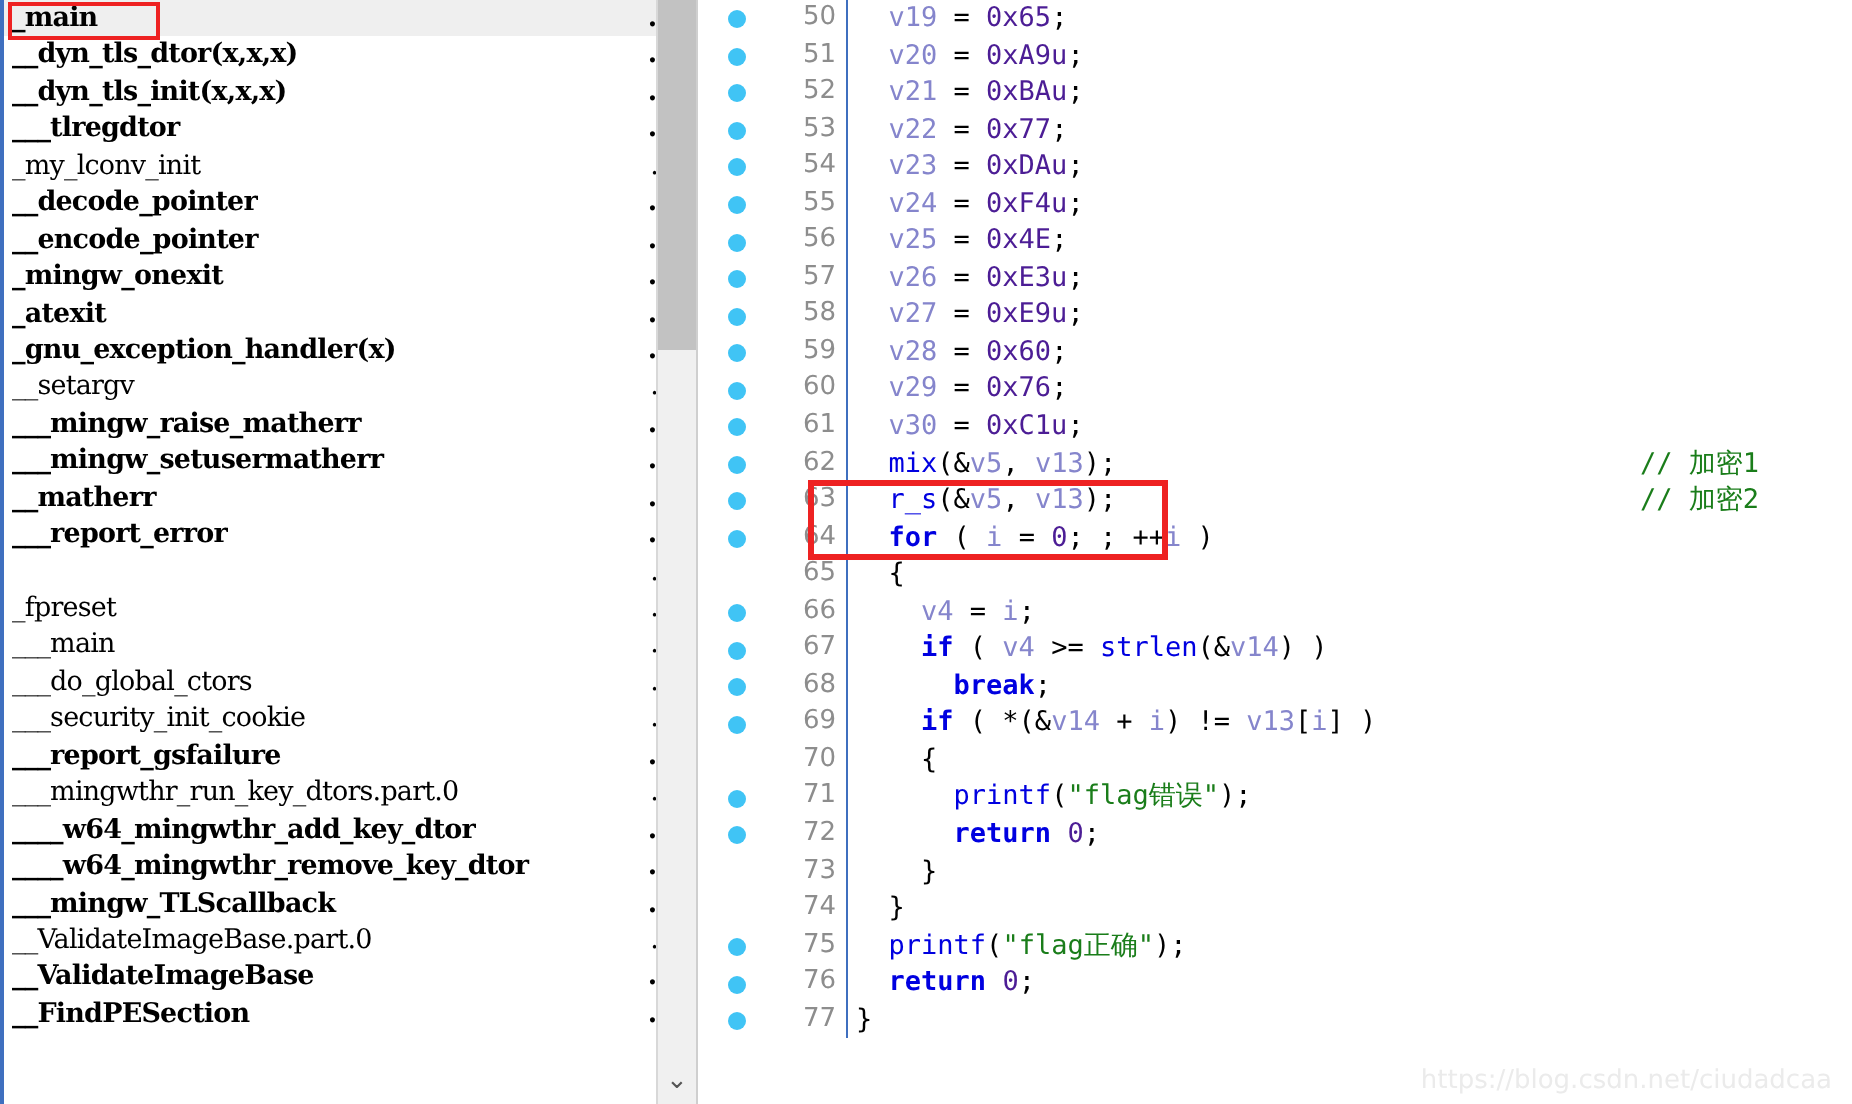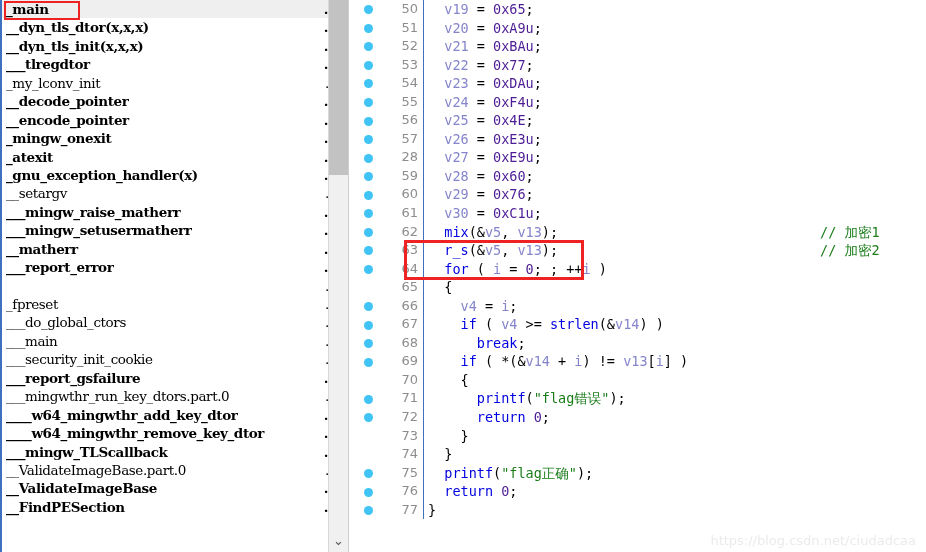--- a/index.html
+++ b/index.html
@@ -71,21 +71,21 @@
     position:absolute;left:20px;top:0;width:42px;text-align:right;
     color:#8d8d8d;font-family:"DejaVu Sans", sans-serif;font-size:13px;
   }
   .gutline{position:absolute;left:67px;top:0;width:1px;height:18.55px;background:#3f6fbf;}
   .ctext{position:absolute;left:72px;top:0;color:#000000;}
   .comment{position:absolute;left:464px;top:0;color:#1a7d1a;
     font-family:"DejaVu Sans Mono", monospace;font-size:13.5px;}
 
   .v{color:#8585cc;}
   .num{color:#4c1d95;}
-  .kw{color:#0000e0;font-weight:normal;}
+  .kw{color:#0000e0;font-weight:bold;}
   .fn{color:#0000e0;}
   .str{color:#1a7d1a;}
   .pl{color:#000000;}
 
   #code-annot{
     position:absolute;left:48px;top:240px;width:180px;height:40px;
     border:3px solid #ee2222;box-sizing:border-box;pointer-events:none;
   }
 
   #watermark{
@@ -110,22 +110,22 @@
         <div class="func-row bold"><span class="fname">_mingw_onexit</span><span class="fseg">.t</span></div>
         <div class="func-row bold"><span class="fname">_atexit</span><span class="fseg">.t</span></div>
         <div class="func-row bold"><span class="fname">_gnu_exception_handler(x)</span><span class="fseg">.t</span></div>
         <div class="func-row"><span class="fname">__setargv</span><span class="fseg">.t</span></div>
         <div class="func-row bold"><span class="fname">___mingw_raise_matherr</span><span class="fseg">.t</span></div>
         <div class="func-row bold"><span class="fname">___mingw_setusermatherr</span><span class="fseg">.t</span></div>
         <div class="func-row bold"><span class="fname">__matherr</span><span class="fseg">.t</span></div>
         <div class="func-row bold"><span class="fname">___report_error</span><span class="fseg">.t</span></div>
         <div class="func-row"><span class="fseg">.t</span></div>
         <div class="func-row"><span class="fname">_fpreset</span><span class="fseg">.t</span></div>
+        <div class="func-row"><span class="fname">___main</span><span class="fseg">.t</span></div>
         <div class="func-row"><span class="fname">___do_global_ctors</span><span class="fseg">.t</span></div>
-        <div class="func-row"><span class="fname">___main</span><span class="fseg">.t</span></div>
         <div class="func-row"><span class="fname">___security_init_cookie</span><span class="fseg">.t</span></div>
         <div class="func-row bold"><span class="fname">___report_gsfailure</span><span class="fseg">.t</span></div>
         <div class="func-row"><span class="fname">___mingwthr_run_key_dtors.part.0</span><span class="fseg">.t</span></div>
         <div class="func-row bold"><span class="fname">____w64_mingwthr_add_key_dtor</span><span class="fseg">.t</span></div>
         <div class="func-row bold"><span class="fname">____w64_mingwthr_remove_key_dtor</span><span class="fseg">.t</span></div>
         <div class="func-row bold"><span class="fname">___mingw_TLScallback</span><span class="fseg">.t</span></div>
         <div class="func-row"><span class="fname">__ValidateImageBase.part.0</span><span class="fseg">.t</span></div>
         <div class="func-row bold"><span class="fname">__ValidateImageBase</span><span class="fseg">.t</span></div>
         <div class="func-row bold"><span class="fname">__FindPESection</span><span class="fseg">.t</span></div>
       </div>
@@ -142,21 +142,21 @@
   <div id="code-panel">
     <div class="code-rows" id="code-rows">
         <div class="code-row"><div class="gutter"><span class="bullet"></span><span class="lnum">50</span><span class="gutline"></span></div><div class="ctext">  <span class="v">v19</span><span class="pl"> = </span><span class="num">0x65</span><span class="pl">;</span></div></div>
         <div class="code-row"><div class="gutter"><span class="bullet"></span><span class="lnum">51</span><span class="gutline"></span></div><div class="ctext">  <span class="v">v20</span><span class="pl"> = </span><span class="num">0xA9u</span><span class="pl">;</span></div></div>
         <div class="code-row"><div class="gutter"><span class="bullet"></span><span class="lnum">52</span><span class="gutline"></span></div><div class="ctext">  <span class="v">v21</span><span class="pl"> = </span><span class="num">0xBAu</span><span class="pl">;</span></div></div>
         <div class="code-row"><div class="gutter"><span class="bullet"></span><span class="lnum">53</span><span class="gutline"></span></div><div class="ctext">  <span class="v">v22</span><span class="pl"> = </span><span class="num">0x77</span><span class="pl">;</span></div></div>
         <div class="code-row"><div class="gutter"><span class="bullet"></span><span class="lnum">54</span><span class="gutline"></span></div><div class="ctext">  <span class="v">v23</span><span class="pl"> = </span><span class="num">0xDAu</span><span class="pl">;</span></div></div>
         <div class="code-row"><div class="gutter"><span class="bullet"></span><span class="lnum">55</span><span class="gutline"></span></div><div class="ctext">  <span class="v">v24</span><span class="pl"> = </span><span class="num">0xF4u</span><span class="pl">;</span></div></div>
         <div class="code-row"><div class="gutter"><span class="bullet"></span><span class="lnum">56</span><span class="gutline"></span></div><div class="ctext">  <span class="v">v25</span><span class="pl"> = </span><span class="num">0x4E</span><span class="pl">;</span></div></div>
         <div class="code-row"><div class="gutter"><span class="bullet"></span><span class="lnum">57</span><span class="gutline"></span></div><div class="ctext">  <span class="v">v26</span><span class="pl"> = </span><span class="num">0xE3u</span><span class="pl">;</span></div></div>
-        <div class="code-row"><div class="gutter"><span class="bullet"></span><span class="lnum">28</span><span class="gutline"></span></div><div class="ctext">  <span class="v">v27</span><span class="pl"> = </span><span class="num">0xE9u</span><span class="pl">;</span></div></div>
+        <div class="code-row"><div class="gutter"><span class="bullet"></span><span class="lnum">58</span><span class="gutline"></span></div><div class="ctext">  <span class="v">v27</span><span class="pl"> = </span><span class="num">0xE9u</span><span class="pl">;</span></div></div>
         <div class="code-row"><div class="gutter"><span class="bullet"></span><span class="lnum">59</span><span class="gutline"></span></div><div class="ctext">  <span class="v">v28</span><span class="pl"> = </span><span class="num">0x60</span><span class="pl">;</span></div></div>
         <div class="code-row"><div class="gutter"><span class="bullet"></span><span class="lnum">60</span><span class="gutline"></span></div><div class="ctext">  <span class="v">v29</span><span class="pl"> = </span><span class="num">0x76</span><span class="pl">;</span></div></div>
         <div class="code-row"><div class="gutter"><span class="bullet"></span><span class="lnum">61</span><span class="gutline"></span></div><div class="ctext">  <span class="v">v30</span><span class="pl"> = </span><span class="num">0xC1u</span><span class="pl">;</span></div></div>
         <div class="code-row"><div class="gutter"><span class="bullet"></span><span class="lnum">62</span><span class="gutline"></span></div><div class="ctext">  <span class="fn">mix</span><span class="pl">(&amp;</span><span class="v">v5</span><span class="pl">, </span><span class="v">v13</span><span class="pl">);</span></div><div class="comment">// 加密1</div></div>
         <div class="code-row"><div class="gutter"><span class="bullet"></span><span class="lnum">63</span><span class="gutline"></span></div><div class="ctext">  <span class="fn">r_s</span><span class="pl">(&amp;</span><span class="v">v5</span><span class="pl">, </span><span class="v">v13</span><span class="pl">);</span></div><div class="comment">// 加密2</div></div>
         <div class="code-row"><div class="gutter"><span class="bullet"></span><span class="lnum">64</span><span class="gutline"></span></div><div class="ctext">  <span class="kw">for</span><span class="pl"> ( </span><span class="v">i</span><span class="pl"> = </span><span class="num">0</span><span class="pl">; ; ++</span><span class="v">i</span><span class="pl"> )</span></div></div>
         <div class="code-row"><div class="gutter"><span class="lnum">65</span><span class="gutline"></span></div><div class="ctext">  <span class="pl">{</span></div></div>
         <div class="code-row"><div class="gutter"><span class="bullet"></span><span class="lnum">66</span><span class="gutline"></span></div><div class="ctext">    <span class="v">v4</span><span class="pl"> = </span><span class="v">i</span><span class="pl">;</span></div></div>
         <div class="code-row"><div class="gutter"><span class="bullet"></span><span class="lnum">67</span><span class="gutline"></span></div><div class="ctext">    <span class="kw">if</span><span class="pl"> ( </span><span class="v">v4</span><span class="pl"> &gt;= </span><span class="fn">strlen</span><span class="pl">(&amp;</span><span class="v">v14</span><span class="pl">) )</span></div></div>
         <div class="code-row"><div class="gutter"><span class="bullet"></span><span class="lnum">68</span><span class="gutline"></span></div><div class="ctext">      <span class="kw">break</span><span class="pl">;</span></div></div>

